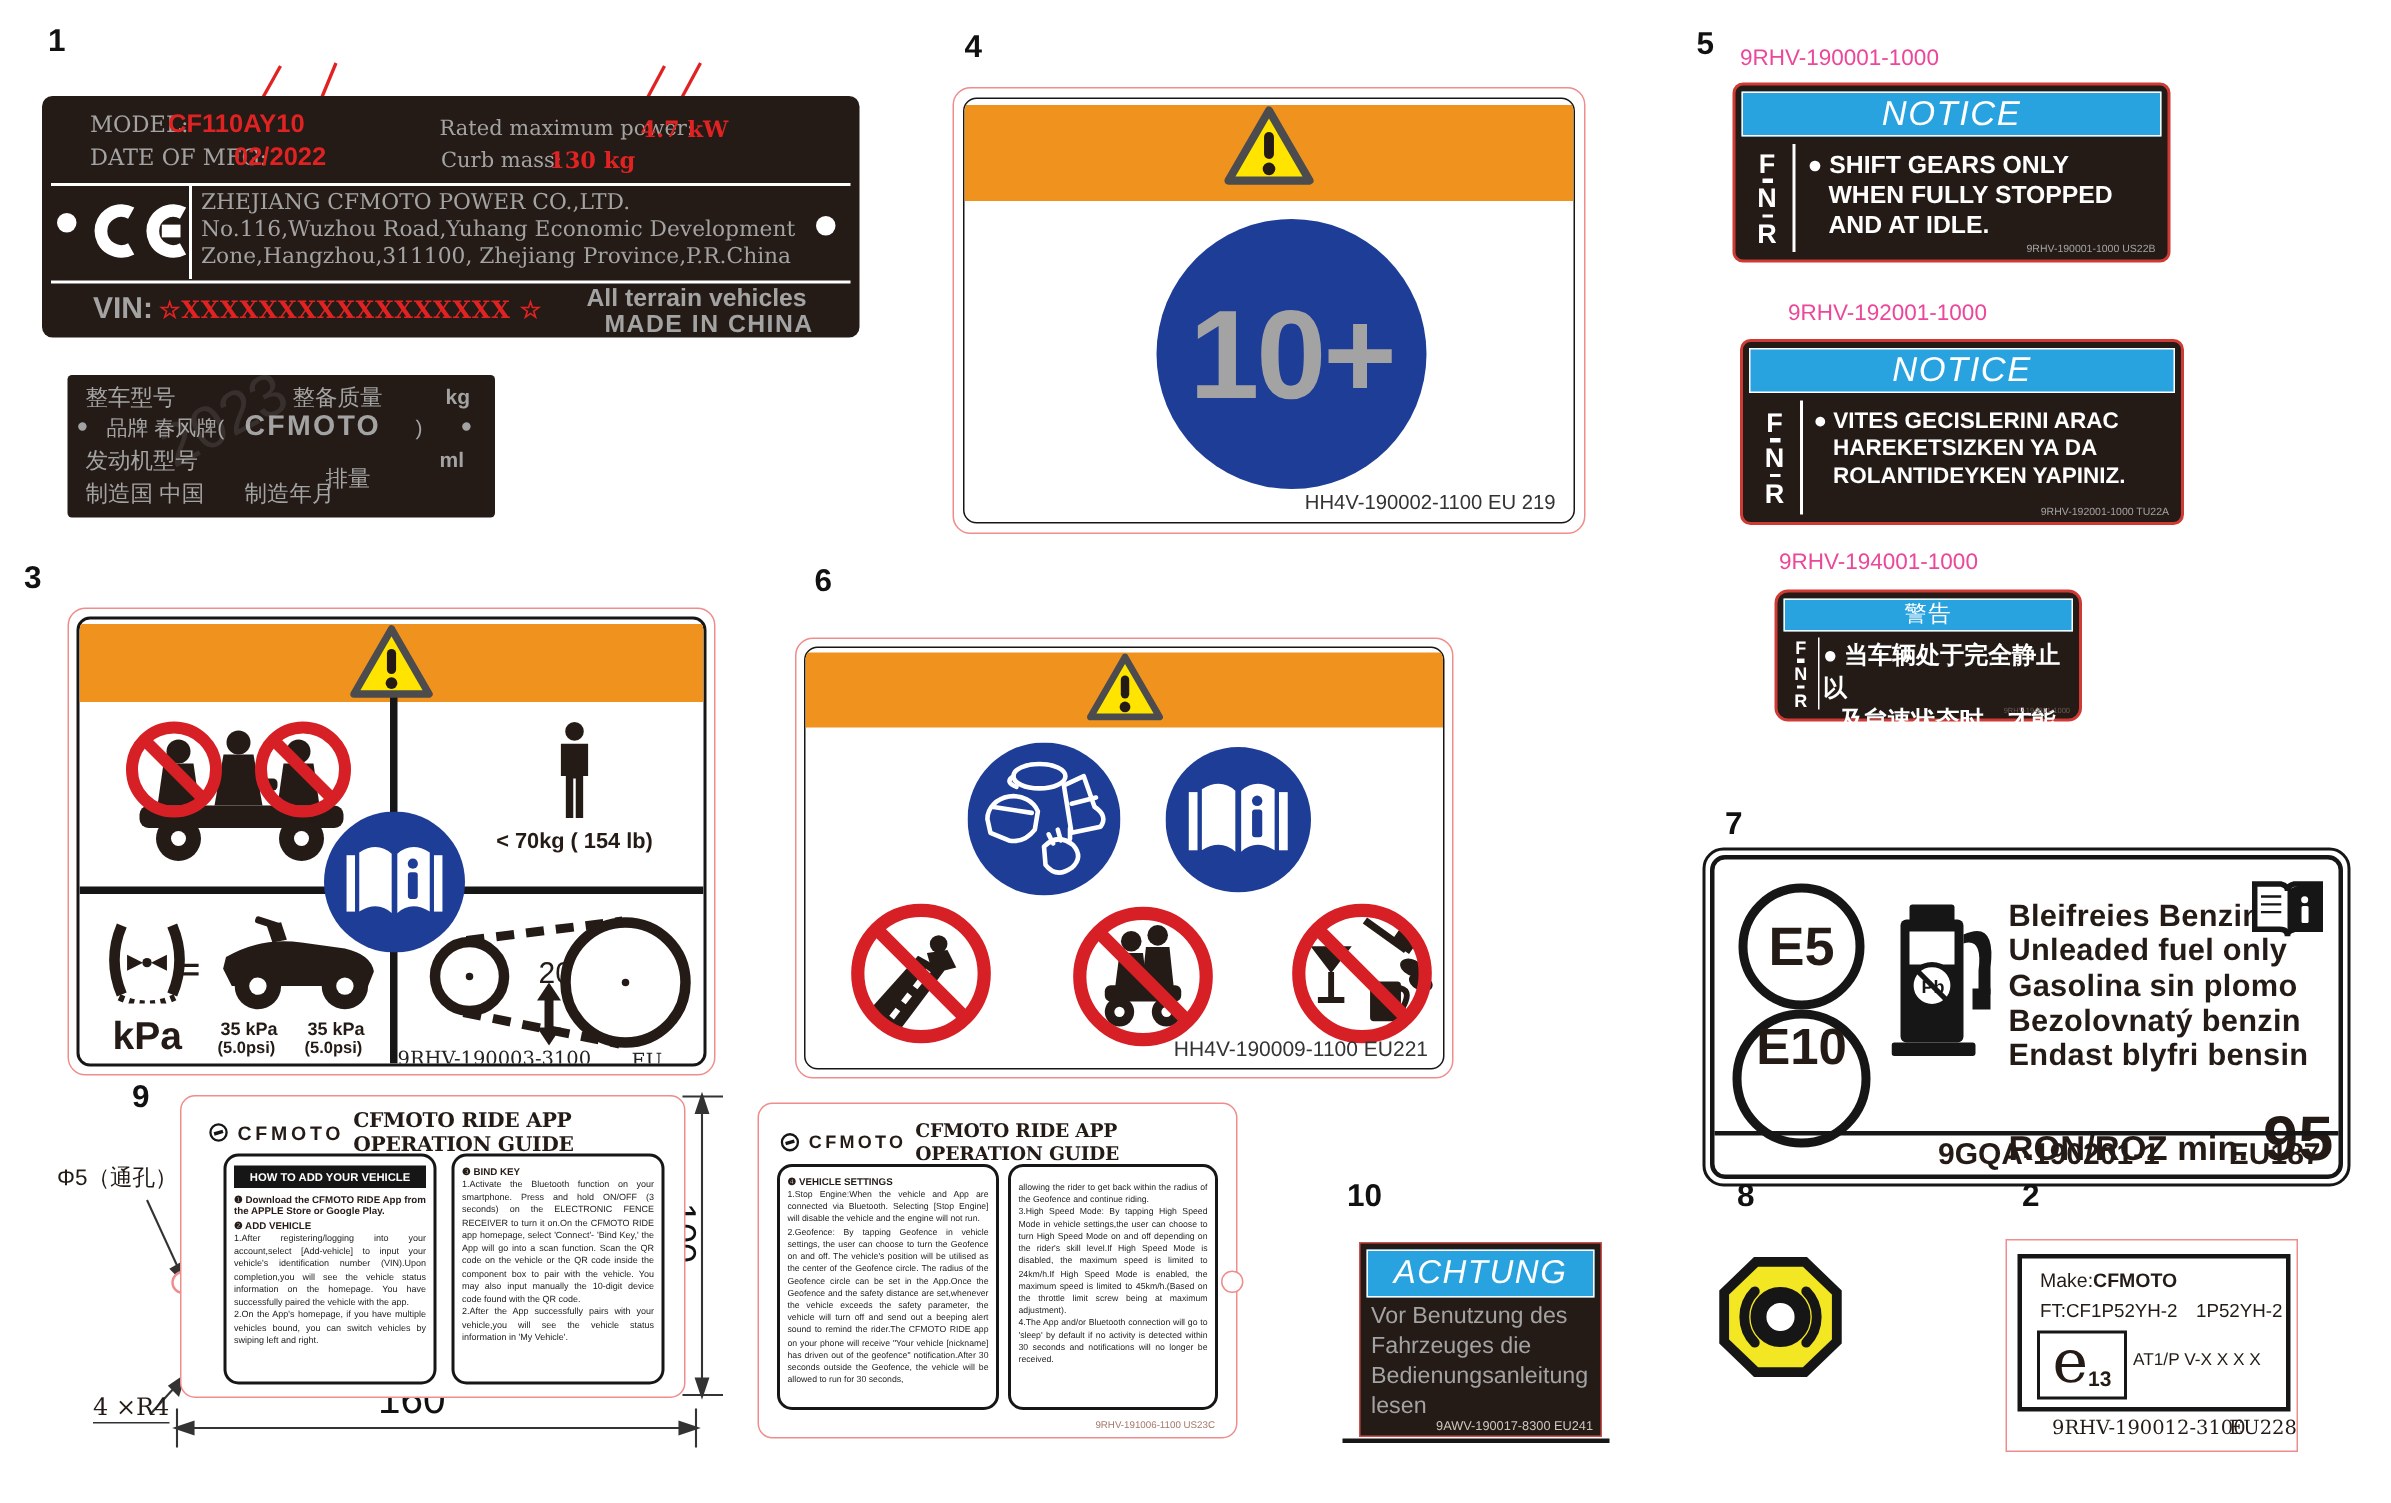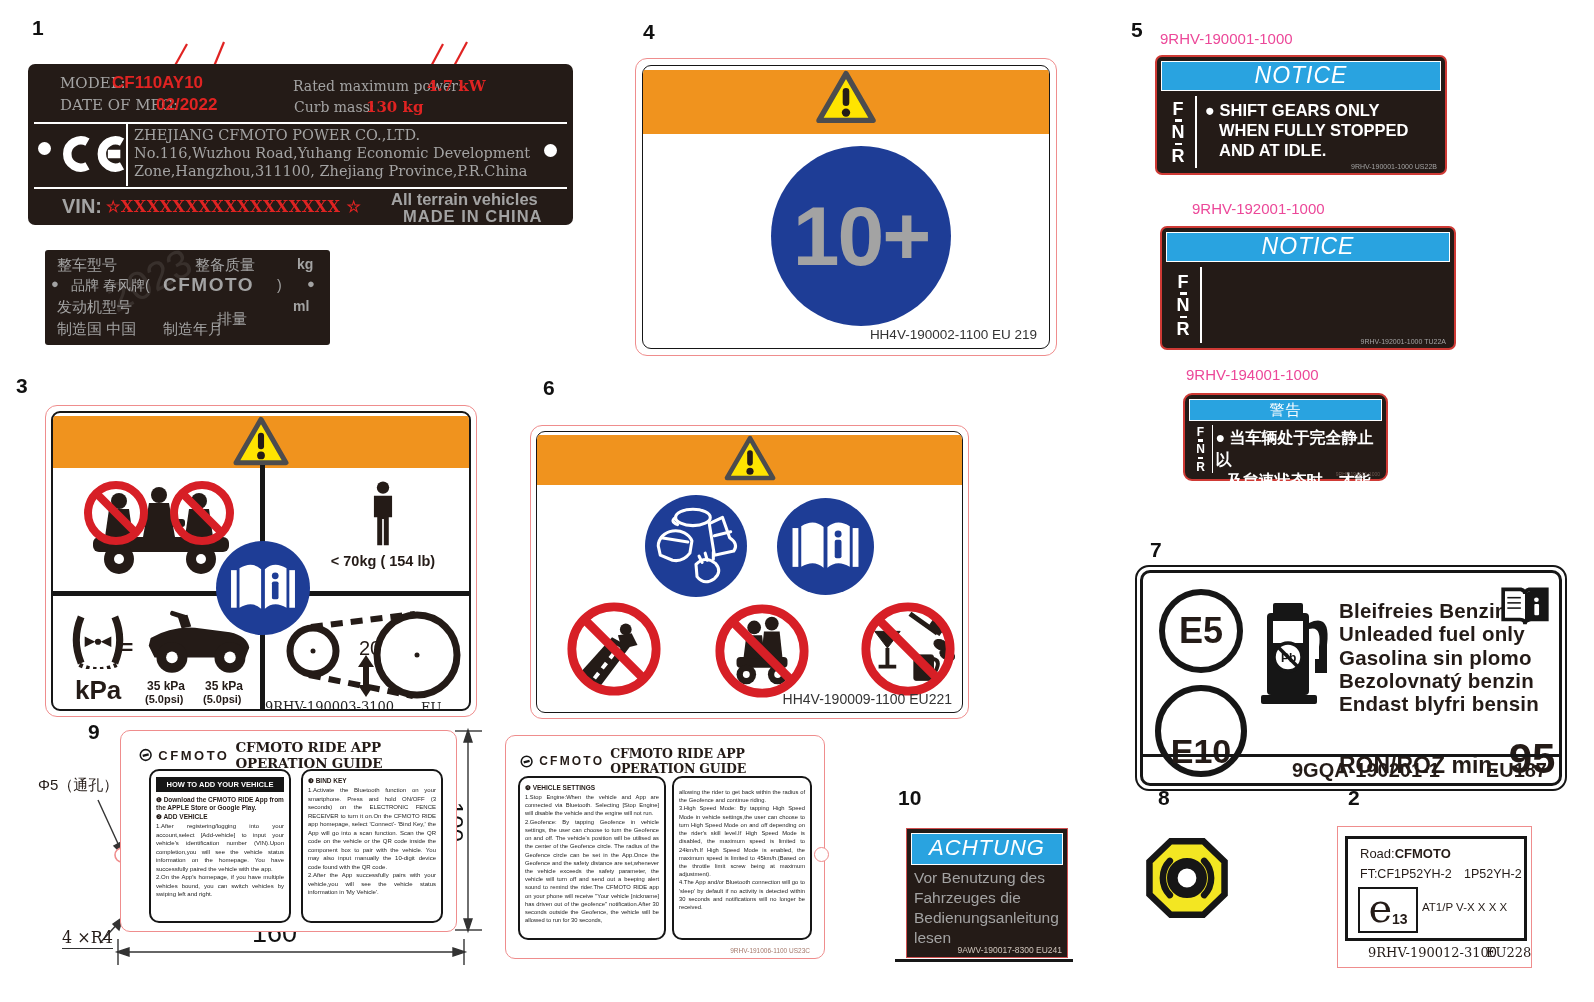--- a/index.html
+++ b/index.html
@@ -330,20 +330,26 @@
   <div class="nbanner" style="height:28px;font-size:23px;line-height:27px">NOTICE</div>
   <div style="display:flex;height:80px;margin-top:3px">
     <div class="fnr" style="width:34px;font-size:18px;line-height:1">
       <span>F</span>
         <span class="fnrdash"></span>
       <span>N</span>
         <span class="fnrdash"></span>
       <span>R</span>
     </div>
     <div style="width:2px;background:#fff;margin:2px 0"></div>
+    <div class="ntext" style="padding:7px 0 0 7px;font-size:15px">
+      <span>●</span>
+      <span>VITES GECISLERINI ARAC</span><br>
+      <span style="padding-left:13px">HAREKETSIZKEN YA DA</span><br>
+      <span style="padding-left:13px">ROLANTIDEYKEN YAPINIZ.</span>
+    </div>
   </div>
   <div class="abs w" style="right:8px;bottom:3px;font-size:7px">9RHV-192001-1000 TU22A</div>
 </div>
 
 <div class="abs pn" style="left:1186px;top:366px">9RHV-194001-1000</div>
 <div class="abs noticebox" style="left:1183px;top:393px;width:205px;height:88px;border-radius:9px">
   <div class="nbanner" style="height:20px;font-size:15px;line-height:19px;font-style:normal">警告</div>
   <div style="display:flex;height:52px;margin-top:2px">
     <div class="fnr" style="width:24px;font-size:12px;line-height:1">
       <span>F</span>
@@ -362,21 +368,21 @@
   </div>
   <div class="abs" style="right:6px;bottom:2px;font-size:5px;color:#6b5a52">9RHV-194001-1000</div>
 </div>
 
 <div class="abs num" style="left:1150px;top:538px">7</div>
 <div class="abs" style="left:1135px;top:565px;width:428px;height:222px;border:2px solid #161616;border-radius:14px;background:#fff">
   <div class="abs" style="left:3px;top:3px;right:3px;bottom:3px;border:3px solid #161616;border-radius:10px">
     <div class="abs" style="left:16px;top:16px;width:72px;height:72px;border:6px solid #161616;border-radius:50%;display:flex;align-items:center;justify-content:center">
       <span class="b" style="font-size:36px">E5</span>
     </div>
-    <div class="abs" style="left:12px;top:112px;width:80px;height:80px;border:6px solid #161616;border-radius:50%;display:flex;align-items:flex-end;justify-content:center">
+    <div class="abs" style="left:12px;top:100px;width:80px;height:80px;border:6px solid #161616;border-radius:50%;display:flex;align-items:flex-start;justify-content:center">
       <span class="b" style="font-size:34px">E10</span>
     </div>
     <svg class="abs" style="left:118px;top:26px" width="76" height="108" viewBox="0 0 76 108">
       <rect x="6" y="14" width="42" height="82" rx="4" fill="#161616"></rect>
       <rect x="12" y="4" width="30" height="12" rx="2" fill="#161616"></rect>
       <rect x="12" y="22" width="30" height="22" fill="#fff"></rect>
       <path d="M48 24 q22 -10 18 22 v18 h-8 v-16 q3 -22 -10 -18 z" fill="#161616"></path>
       <rect x="54" y="60" width="12" height="14" fill="#161616"></rect>
       <rect x="0" y="96" width="56" height="9" rx="2" fill="#161616"></rect>
       <circle cx="27" cy="58" r="14" fill="#fff" stroke="#161616" stroke-width="3.5"></circle>
@@ -504,21 +510,21 @@
   <polygon points="30,4 70,4 96,29 96,69 70,94 30,94 4,69 4,29" fill="#f3e622" stroke="#161616" stroke-width="8"></polygon>
   <circle cx="50" cy="49" r="18" fill="#fff" stroke="#161616" stroke-width="13"></circle>
   <path d="M29 28 a30 30 0 0 0 0 42" fill="none" stroke="#161616" stroke-width="8" stroke-linecap="round"></path>
   <path d="M71 28 a30 30 0 0 1 0 42" fill="none" stroke="#161616" stroke-width="8" stroke-linecap="round"></path>
 </svg>
 
 <div class="abs num" style="left:1348px;top:786px">2</div>
 <div class="abs" style="left:1337px;top:826px;width:193px;height:140px;border:1.6px solid #ef8d8d;background:#fff">
   <div class="abs" style="left:7px;top:9px;width:176px;height:99px;border:3.5px solid #161616;background:#fff">
     <div class="abs" style="left:12px;top:7px;font-size:13px">
-      <span>Road:</span><span class="b">CFMOTO</span>
+      <span>Make:</span><span class="b">CFMOTO</span>
     </div>
     <div class="abs" style="left:12px;top:28px;font-size:12.5px">FT:CF1P52YH-2</div>
     <div class="abs" style="left:116px;top:28px;font-size:12.5px">1P52YH-2</div>
     <div class="abs" style="left:10px;top:48px;width:56px;height:42px;border:2px solid #161616;display:flex;align-items:flex-start;justify-content:center">
       <span style="font-size:40px;line-height:38px;font-family:'DejaVu Serif',serif">e</span>
       <span class="b" style="font-size:14px;margin-top:22px">13</span>
     </div>
     <div class="abs" style="left:74px;top:62px;font-size:11.5px">AT1/P   V-X X X X</div>
   </div>
   <div class="abs ser" style="left:30px;top:118px;font-size:13px">9RHV-190012-3100</div>

